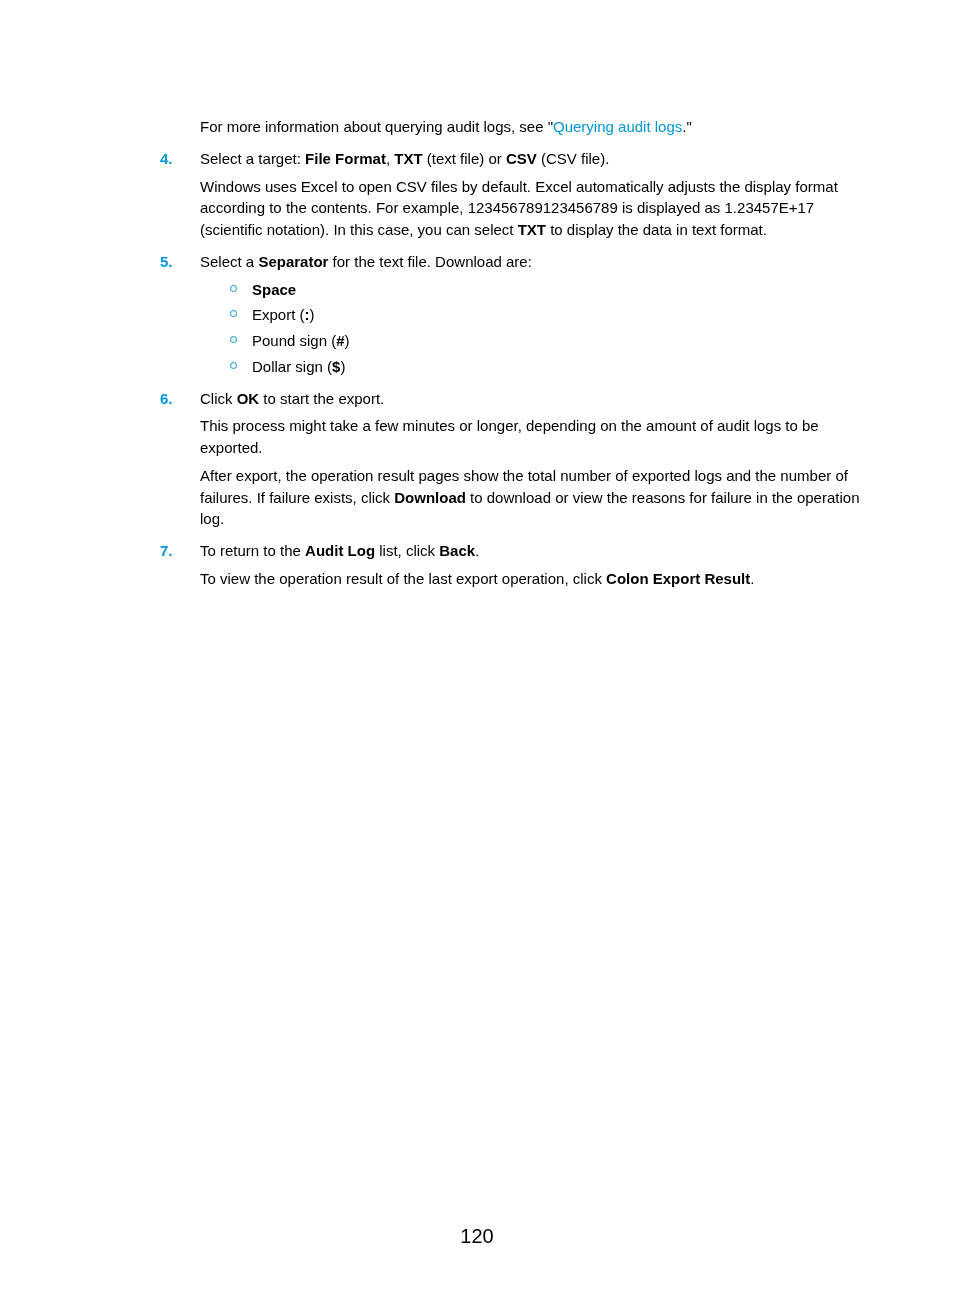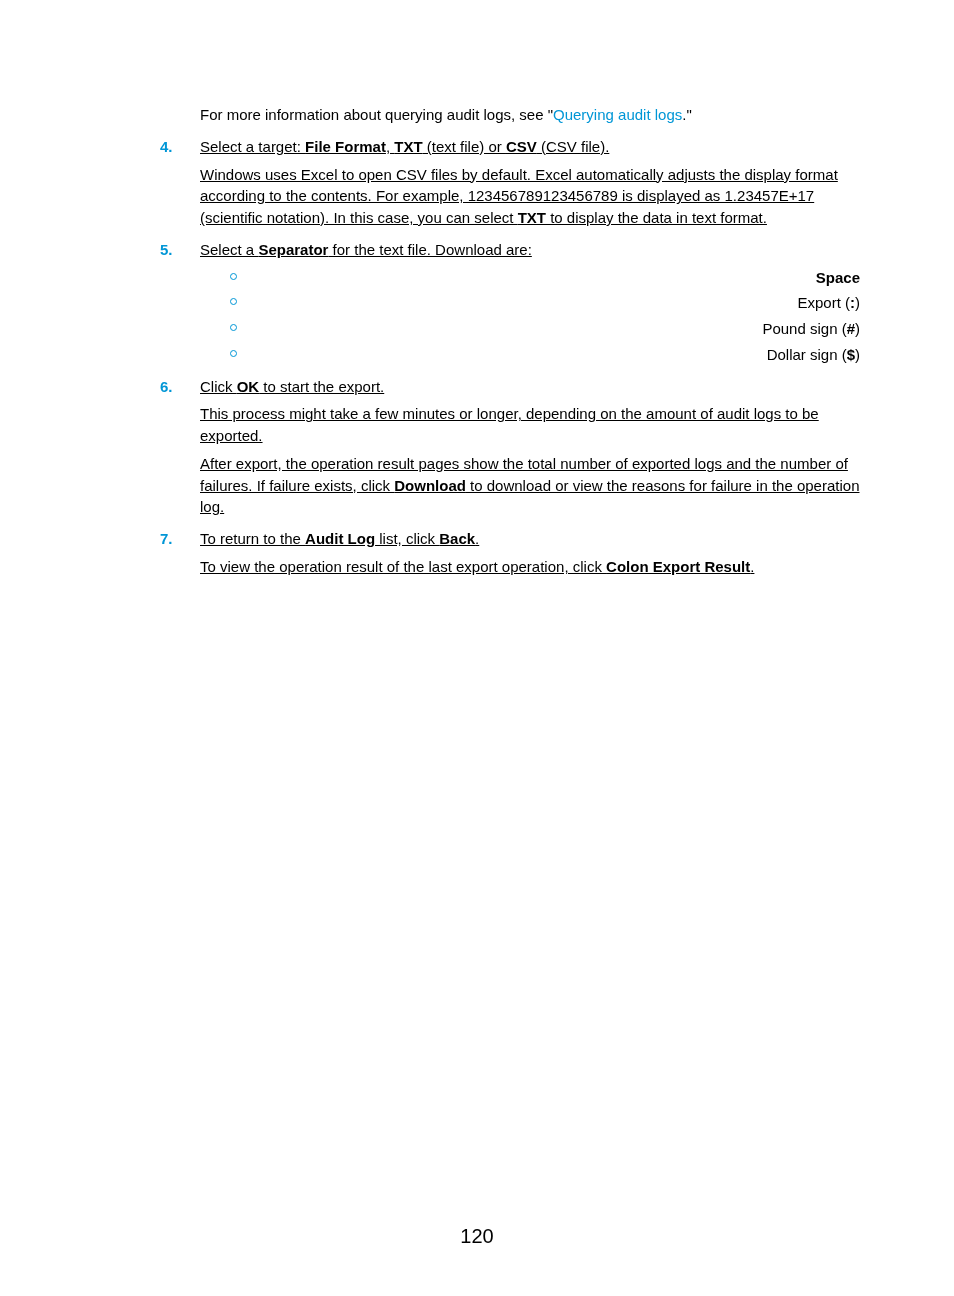--- a/index.html
+++ b/index.html
@@ -33,37 +33,35 @@
       flex: 0 0 40px;
       color: #0096d6;
       font-weight: bold;
       text-align: left;
     }
     ol.steps > li > .body-col {
       flex: 1;
     }
     .body-col p {
       margin: 0 0 6px 0;
-      text-decoration: underline;
     }
     .indent-para {
       margin-left: 40px;
       margin-bottom: 10px;
-      margin-top: 4px;
+      margin-top: 16px;
     }
     ul.sub {
       list-style: none;
       padding: 0;
       margin: 2px 0 6px 30px;
     }
     ul.sub li {
       margin: 4px 0;
       padding-left: 22px;
       position: relative;
-      text-align: right;
     }
     ul.sub li::before {
       content: "";
       position: absolute;
       left: 0;
       top: 6px;
       width: 7px;
       height: 7px;
       border: 1.2px solid #0096d6;
       border-radius: 50%;

